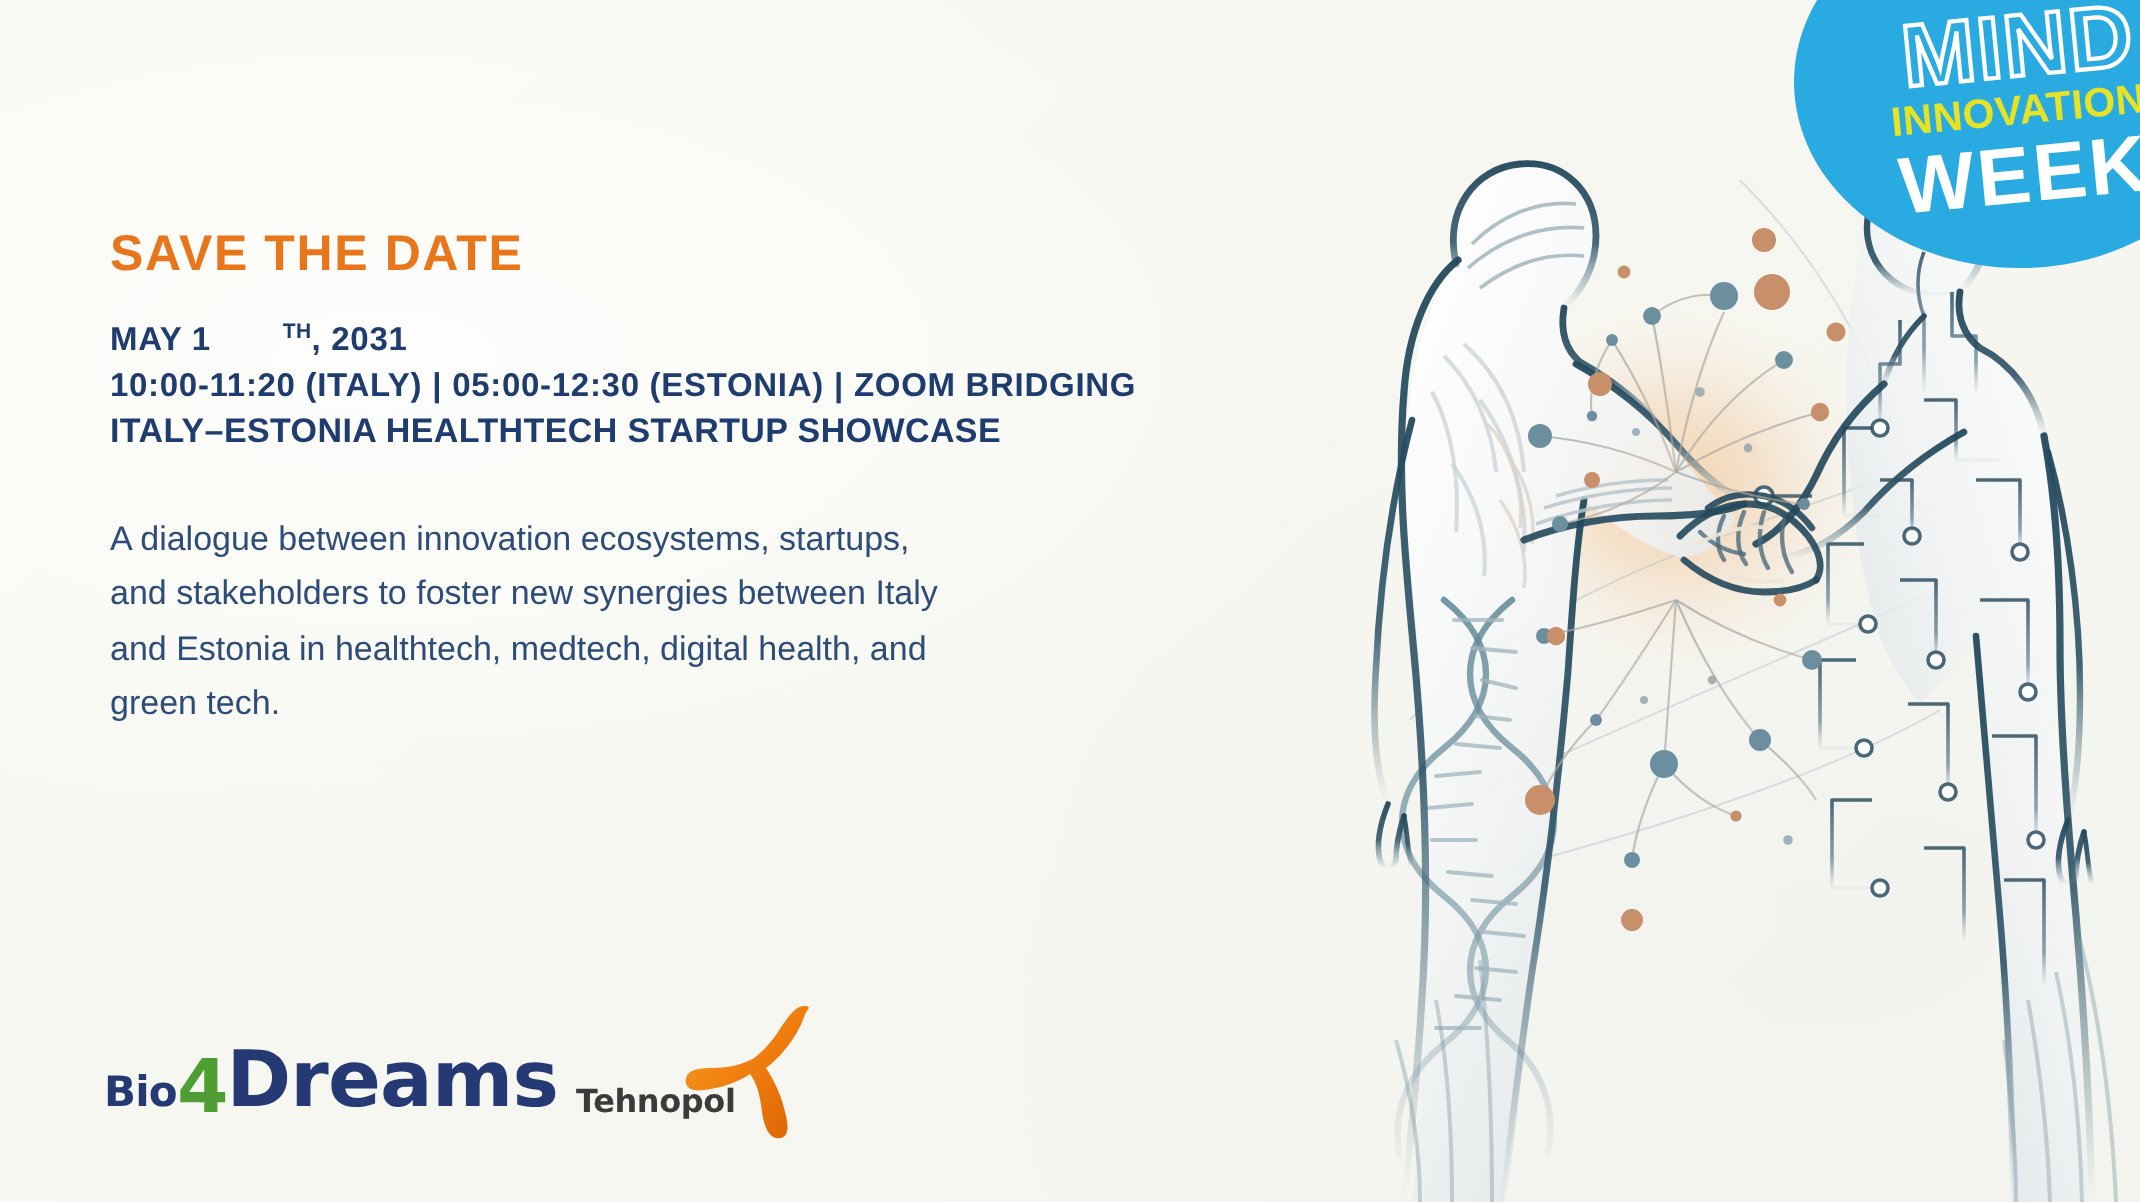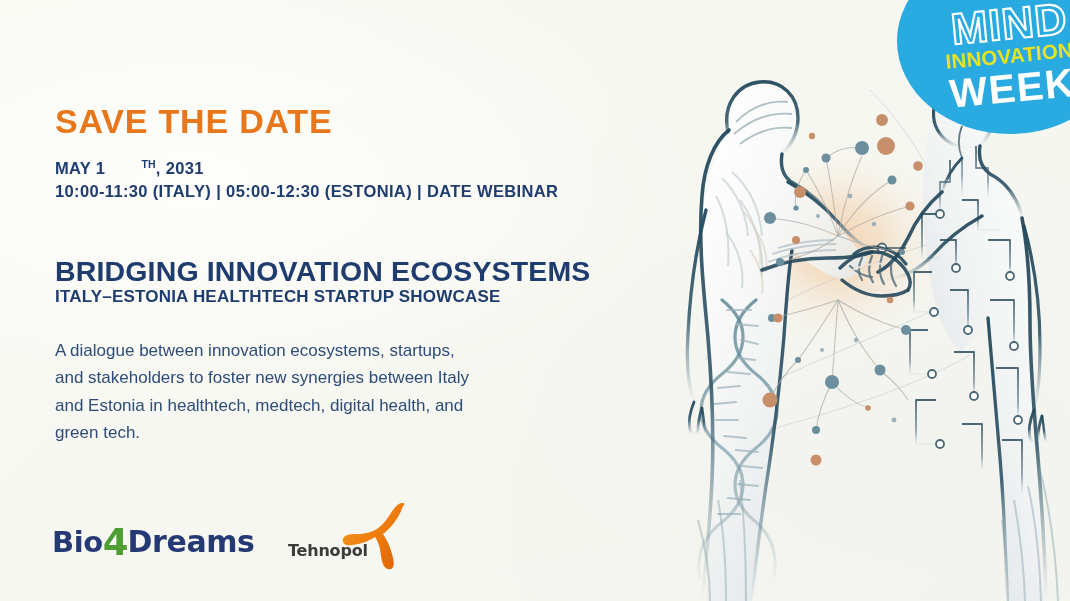--- a/index.html
+++ b/index.html
@@ -31,26 +31,26 @@
 
   
   .text-col {
     position: absolute;
     left: 55px;
     top: 104px;
     width: 600px;
   }
 
   .save-date {
-    font-size: 34px;
+    font-size: 25px;
     font-weight: bold;
     letter-spacing: 0.8px;
     color: #E8771C;
     line-height: 1;
-    margin: 0 0 19px 0;
+    margin: 11px 0 19px 0;
     white-space: nowrap;
   }
 
   .date-line, .time-line {
     font-size: 16.5px;
     font-weight: bold;
     color: #1F3C6E;
     letter-spacing: 0.35px;
     line-height: 1.42;
     white-space: nowrap;
@@ -152,27 +152,27 @@
     position: absolute;
     left: 52px;
     top: 518px;
     height: 34px;
     display: flex;
     align-items: baseline;
     white-space: nowrap;
   }
   .logo-b4d .b4d-bio,
   .logo-b4d .b4d-dreams {
-    font-size: 30px;
+    font-size: 39px;
     font-weight: bold;
     color: #253A74;
     letter-spacing: -0.4px;
     font-family: "DejaVu Sans", sans-serif;
   }
-  .logo-b4d .b4d-bio { font-size: 29px; }
+  .logo-b4d .b4d-bio { font-size: 21px; }
   .logo-b4d .b4d-four {
     font-size: 37px;
     font-weight: bold;
     color: #4E9E33;
     font-family: "DejaVu Sans", sans-serif;
     margin: 0 -1px 0 0;
     position: relative;
     top: 3px;
   }
 
@@ -559,23 +559,22 @@
         <circle cx="284" cy="420" r="2.4"></circle>
       </g>
     </svg>
   </div>
 
   <div class="text-col">
     <div class="save-date">SAVE THE DATE</div>
 
     <div class="date-line"><span>MAY 1</span><sup>TH</sup><span>, 2031</span></div>
 
-    <div class="time-line"><span>10:00-11:30 (ITALY)</span><span class="sep">|</span><span>05:00-12:30 (ESTONIA)</span><span class="sep">|</span><span>DATE WEBINAR</span></div>
-
-    <div class="headline">BRIDGING INNOVATION ECOSYSTEMS</div>
+    <div class="time-line"><span>10:00-11:20 (ITALY)</span><span class="sep">|</span><span>05:00-12:30 (ESTONIA)</span><span class="sep">|</span><span>ZOOM BRIDGING</span></div>
+
     <div class="subhead">ITALY–ESTONIA HEALTHTECH STARTUP SHOWCASE</div>
     <div class="blurb">A dialogue between innovation ecosystems, startups, and stakeholders to foster new synergies between Italy and Estonia in healthtech, medtech, digital health, and green tech.</div>
   </div>
 
   <div class="badge">
     <div class="badge-inner">
       <span class="badge-mind">MIND</span>
       <span class="badge-innovation">INNOVATION</span>
       <span class="badge-week">WEEK</span>
     </div>

